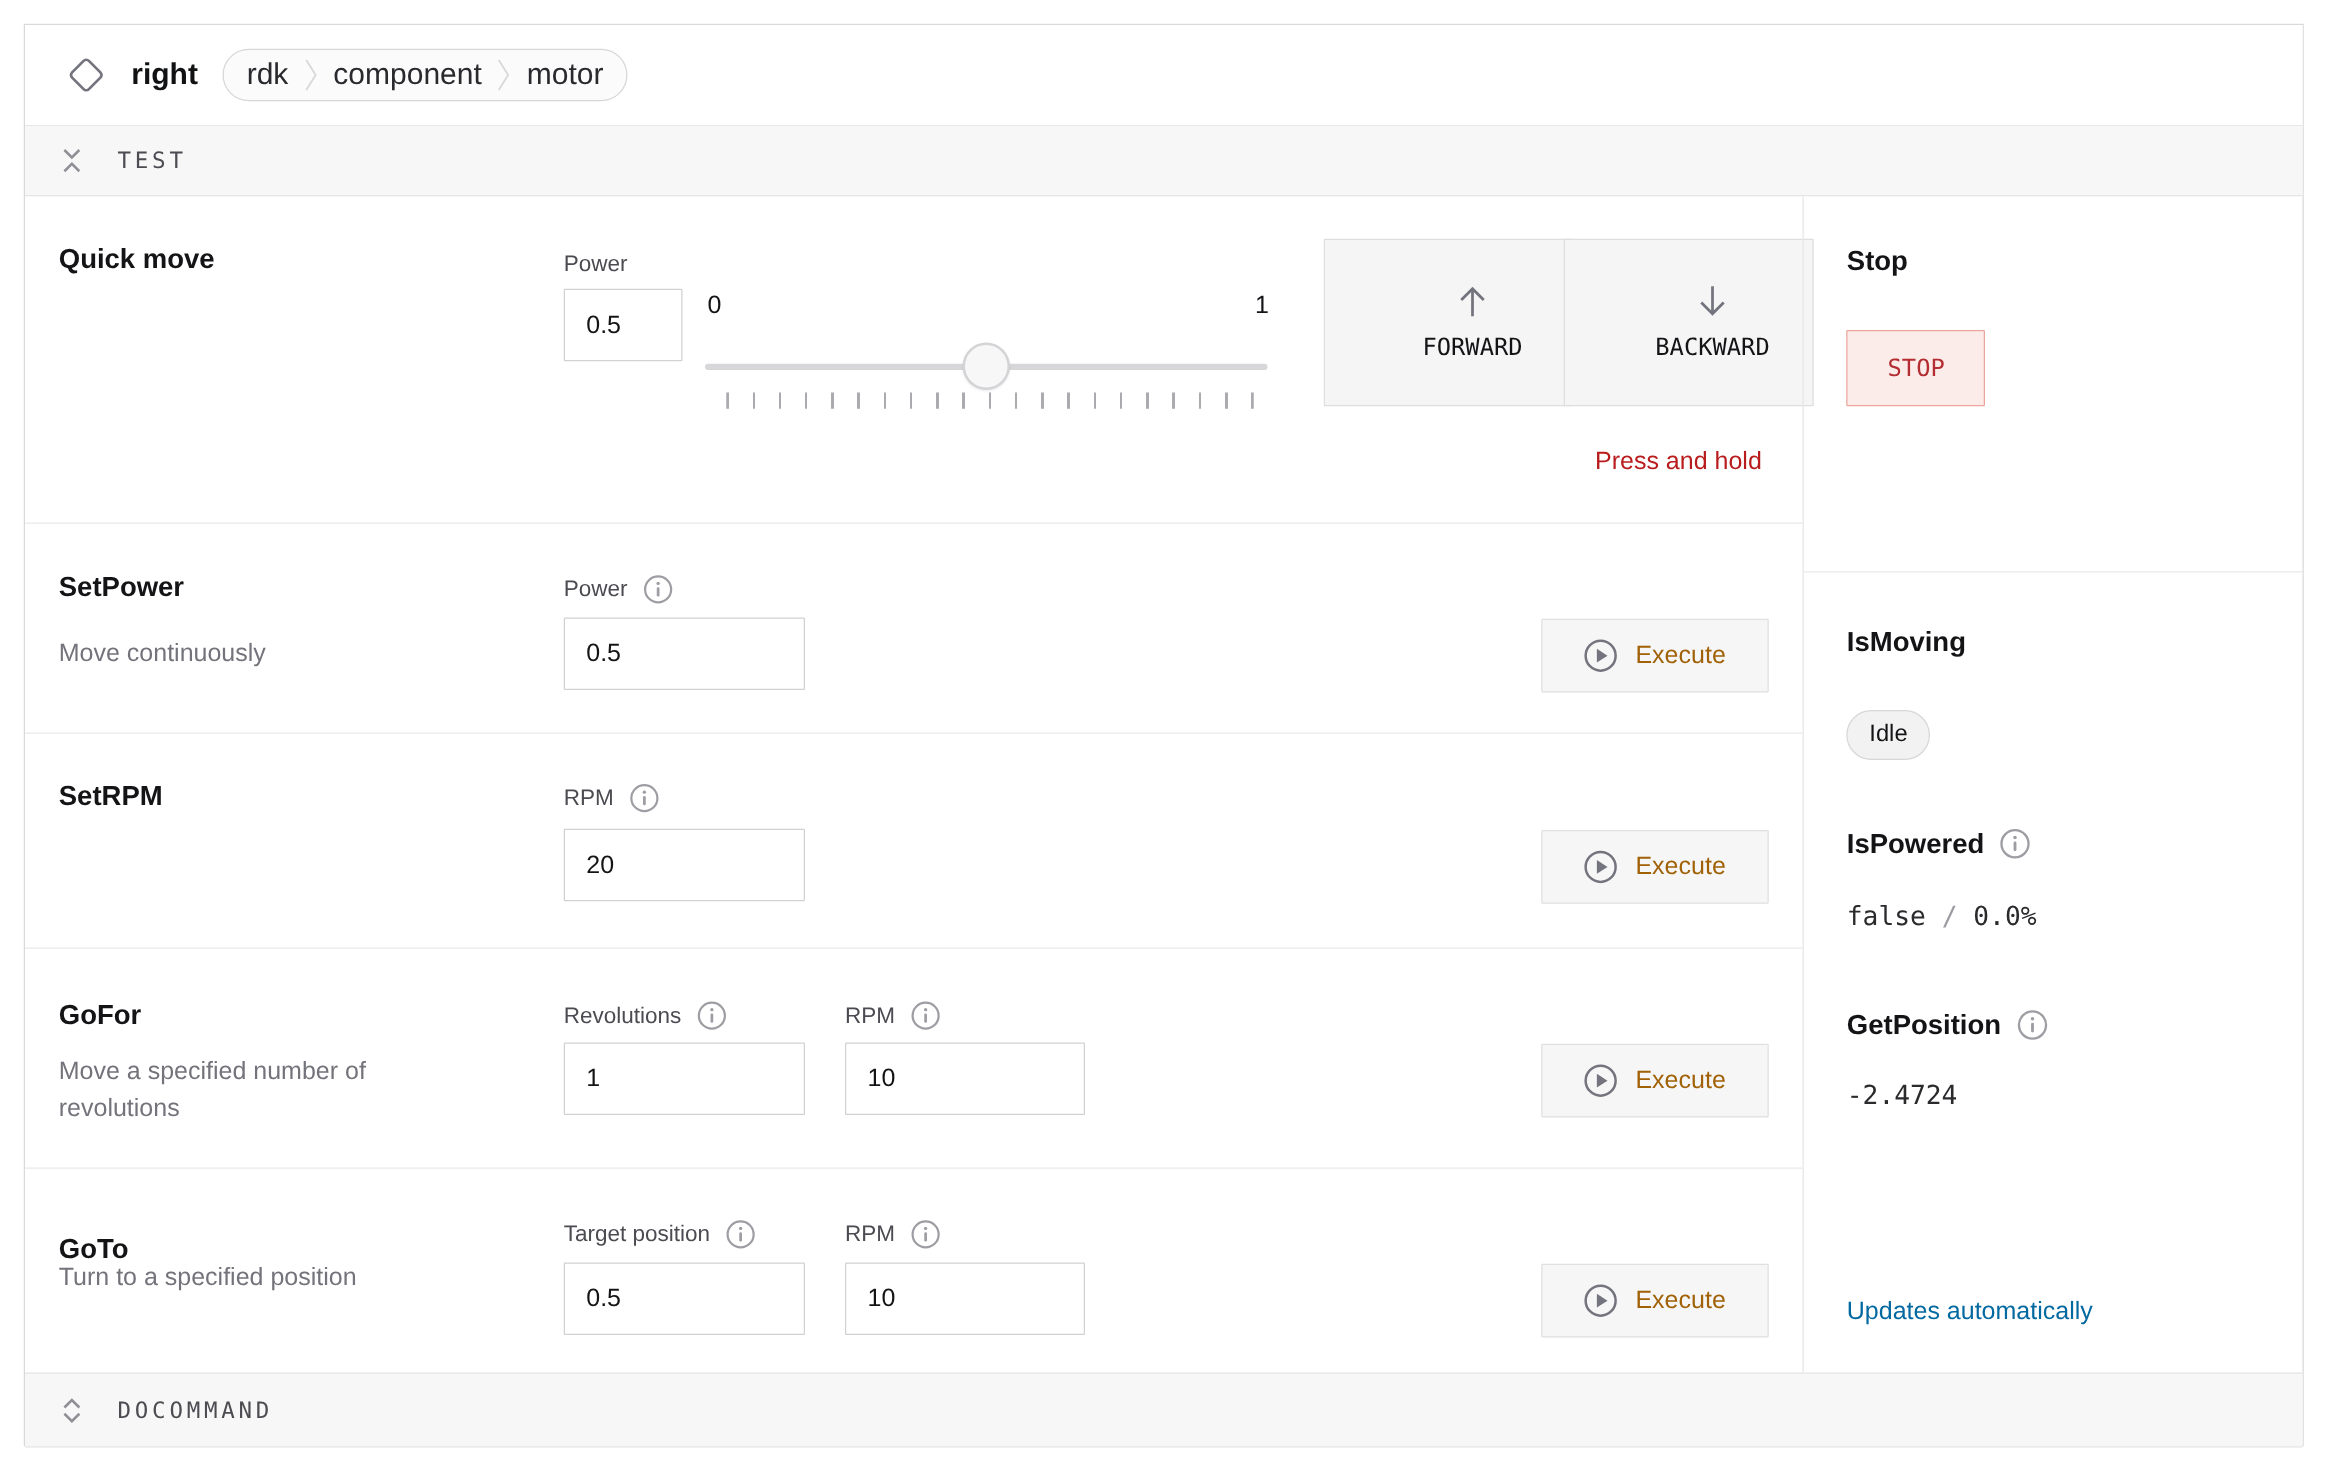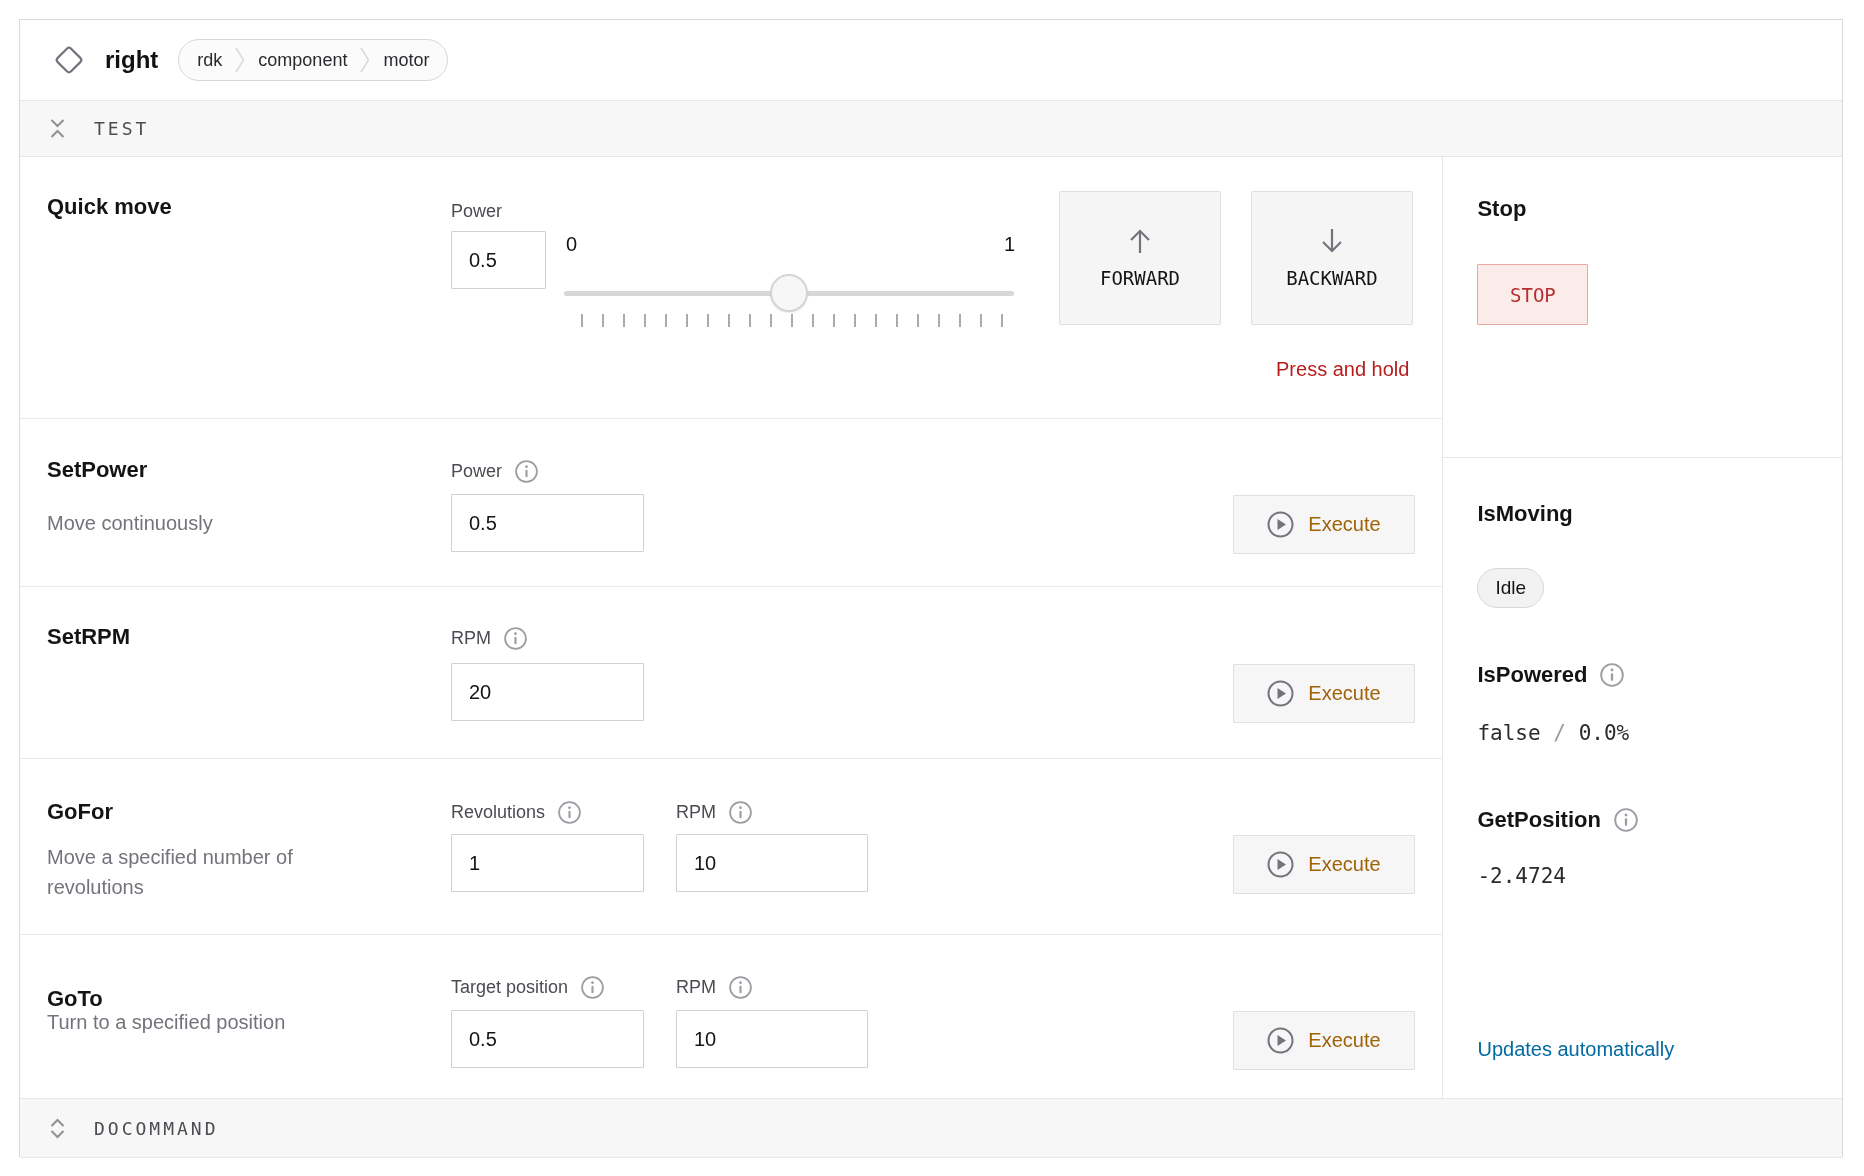--- a/index.html
+++ b/index.html
@@ -7,21 +7,21 @@
 
   .card{position:absolute;left:19px;top:19px;width:1824px;height:1138px;
     border:1px solid #d9d9db;background:#fff;box-sizing:border-box;}
 
   
   .panel-header{height:81px;display:flex;align-items:center;padding-left:29px;
     border-bottom:1px solid #e6e6e8;box-sizing:border-box;background:#fff;}
   .comp-name{font-size:24px;font-weight:bold;color:#111214;margin:0 20px 0 16px;}
   .breadcrumb{display:inline-flex;align-items:center;height:40px;border:1px solid #d7d7d9;
     border-radius:21px;background:#fbfbfc;padding:0 18px;gap:13px;}
-  .breadcrumb .bc-item{font-size:18px;color:#2a2a2e;}
+  .breadcrumb .bc-item{font-size:24px;color:#2a2a2e;}
 
   
   .bar{height:56px;background:#f7f7f7;display:flex;align-items:center;padding-left:29px;
     box-sizing:border-box;border-top:1px solid #e6e6e8;border-bottom:1px solid #e6e6e8;}
   .bar.no-top{border-top:none;}
   .bar-label{font-family:"DejaVu Sans Mono", monospace;font-size:18px;color:#4c4c52;
     letter-spacing:3px;margin-left:28px;}
 
   
   .main{display:flex;height:941px;}
@@ -44,21 +44,21 @@
   
   .slider-minmax{position:absolute;font-size:20px;color:#141417;}
   .slider-track{position:absolute;left:544px;top:134px;width:450px;height:5px;background:#d7d7d9;border-radius:3px;}
   .slider-knob{position:absolute;left:750px;top:117px;width:38px;height:38px;border-radius:50%;
     background:#f7f7f8;border:2px solid #d4d4d7;box-sizing:border-box;box-shadow:0 1px 2px rgba(0,0,0,0.08);}
   .slider-ticks{position:absolute;left:561px;top:157px;width:422px;height:13px;
     background:repeating-linear-gradient(to right,#aaaaaf 0 2px,transparent 2px 21px);}
 
   .dir-btn{position:absolute;top:34px;width:160px;height:132px;background:#f5f5f5;
     border:1px solid #dedee0;border-radius:1px;display:flex;flex-direction:column;
-    align-items:center;justify-content:center;gap:12px;cursor:pointer;}
+    align-items:center;justify-content:center;gap:12px;cursor:pointer;padding-left:38px;}
   .dir-btn .dir-label{font-family:"DejaVu Sans Mono", monospace;font-size:19px;color:#141417;}
   .hold-hint{position:absolute;right:33px;top:201px;font-size:20px;color:#b91c1c;}
 
   .execute-btn{position:absolute;left:1213px;width:180px;height:57px;background:#f6f6f7;
     border:1px solid #e0e0e2;border-radius:1px;display:flex;align-items:center;justify-content:center;
     gap:14px;cursor:pointer;}
   .execute-btn span{font-size:20px;color:#a16207;}
 
   
   .stop-block{height:301px;border-bottom:1px solid #e9e9ea;position:relative;box-sizing:border-box;}

